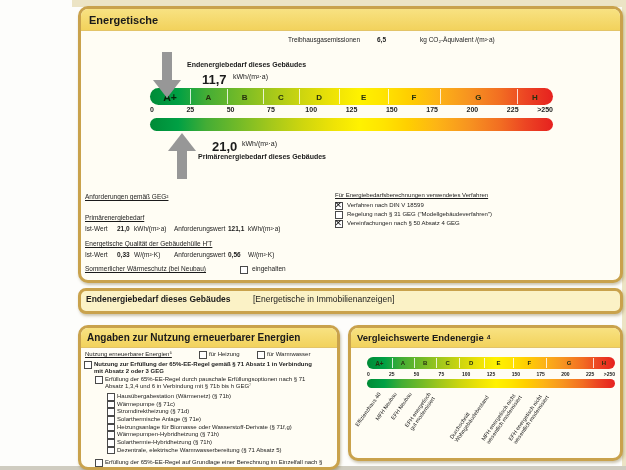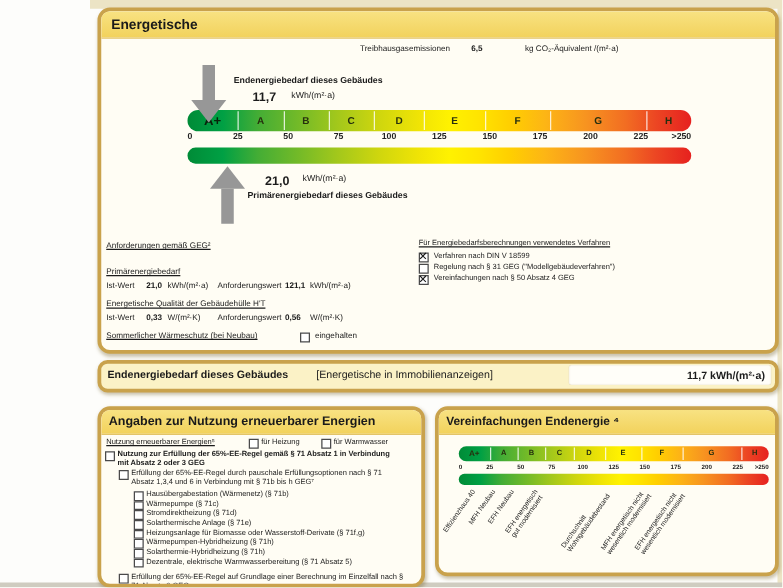--- a/index.html
+++ b/index.html
@@ -7,21 +7,21 @@
         font-family:"Liberation Sans",sans-serif;color:#1b1b1b;}
   .edge{position:absolute;background:#ece4c5;}
   .edge-bottom{position:absolute;left:0;right:0;bottom:0;height:4px;background:#cfccc0;}
   .panel{position:absolute;border:3px solid #c9a24c;border-radius:10px;background:#fffdf4;
          box-shadow:1px 2px 3px rgba(110,90,30,.35);overflow:hidden;}
   .phead{position:relative;background:linear-gradient(to bottom,#f8e282,#f2d25c);
          border-bottom:1px solid #e3c468;font-weight:bold;font-size:11px;padding:5px 8px 4px 8px;color:#1a1a1a;}
   .t{position:absolute;font-size:6.5px;color:#1b1b1b;white-space:nowrap;line-height:1.1;}
   .b{font-weight:bold;}
   .u{text-decoration:underline;}
-  .f7{font-size:7px;} .f75{font-size:10px;} .f6{font-size:6px;} .f85{font-size:8.5px;}
+  .f7{font-size:7px;} .f75{font-size:13px;} .f6{font-size:6px;} .f85{font-size:8.5px;}
   .cb{position:absolute;width:6px;height:6px;border:1px solid #4a4a4a;background:#fff;}
   .cb.ck::after{content:"\2715";position:absolute;left:-1.5px;top:-3px;font-size:9px;color:#161616;}
   .band{position:absolute;background:linear-gradient(90deg,#008b37 0%,#00a044 7%,#44ad35 14%,
         #73ba28 22%,#a4c81b 30%,#cfd60e 38%,#f0e405 46%,#fff200 52%,#ffe400 58%,#ffcf00 64%,
         #fdb515 71%,#f79420 79%,#f26d22 87%,#ec4623 93%,#e6211f 100%);border-radius:9px;}
   .band .lt{position:absolute;top:50%;transform:translate(-50%,-50%);font-size:8px;font-weight:bold;color:#26300e;}
   .band .lt.aplus{font-size:10.5px;color:#07230a;}
   .band .sep{position:absolute;top:1px;bottom:1px;width:1px;background:rgba(255,255,255,.8);}
   .ticks{position:absolute;}
   .ticks span{position:absolute;font-size:7px;font-weight:bold;color:#222;transform:translateX(-50%);}
@@ -140,23 +140,20 @@
     <span class="t f6" style="left:266px;top:193px;">Verfahren nach DIN V 18599</span>
     <span class="cb" style="left:254px;top:202px;"></span>
     <span class="t f6" style="left:266px;top:202px;">Regelung nach § 31 GEG ("Modellgebäudeverfahren")</span>
     <span class="cb ck" style="left:254px;top:211px;"></span>
     <span class="t f6" style="left:266px;top:211px;">Vereinfachungen nach § 50 Absatz 4 GEG</span>
   </div>
 
   <div class="panel" style="left:78px;top:288px;width:539px;height:20px;border-radius:8px;background:#fbf2c6;overflow:visible;">
     <span class="t b f85" style="left:5px;top:4px;">Endenergiebedarf dieses Gebäudes</span>
     <span class="t f85" style="left:172px;top:4px;">[Energetische in Immobilienanzeigen]</span>
-    <div class="valuebox" style="left:374px;top:1px;width:157px;height:16px;line-height:16px;padding-right:5px;">
-      <span>11,7 kWh/(m²·a)</span>
-    </div>
   </div>
 
   <div class="panel" style="left:78px;top:325px;width:256px;height:139px;">
     <div class="phead" style="font-size:10px;padding:4px 6px;">Angaben zur Nutzung erneuerbarer Energien</div>
 
     <span class="t u f6" style="left:4px;top:23px;">Nutzung erneuerbarer Energien⁵</span>
     <span class="cb" style="left:118px;top:23px;width:5.5px;height:5.5px;"></span>
     <span class="t f6" style="left:128px;top:23px;">für Heizung</span>
     <span class="cb" style="left:176px;top:23px;width:5.5px;height:5.5px;"></span>
     <span class="t f6" style="left:186px;top:23px;">für Warmwasser</span>
@@ -182,21 +179,21 @@
       <div class="opt"><span class="cbi"></span><span>Dezentrale, elektrische Warmwasserbereitung (§ 71 Absatz 5)</span></div>
     </div>
 
     <div class="item" style="left:14px;top:131px;width:228px;">
       <span class="cbi"></span>
       <span class="txt">Erfüllung der 65%-EE-Regel auf Grundlage einer Berechnung im Einzelfall nach § 71 Absatz 2 GEG</span>
     </div>
   </div>
 
   <div class="panel" style="left:348px;top:325px;width:269px;height:130px;">
-    <div class="phead" style="font-size:9.5px;padding:4px 6px;">Vereinfachungen Endenergie ⁴</div>
+    <div class="phead" style="font-size:9.5px;padding:4px 6px;">Vergleichswerte Endenergie ⁴</div>
 
     <div class="band" style="left:16px;top:29px;width:248px;height:12px;border-radius:6px;">
       <span class="sep" style="left:10%;"></span>
       <span class="sep" style="left:19%;"></span>
       <span class="sep" style="left:28%;"></span>
       <span class="sep" style="left:37%;"></span>
       <span class="sep" style="left:47%;"></span>
       <span class="sep" style="left:59%;"></span>
       <span class="sep" style="left:72%;"></span>
       <span class="sep" style="left:91%;"></span>

